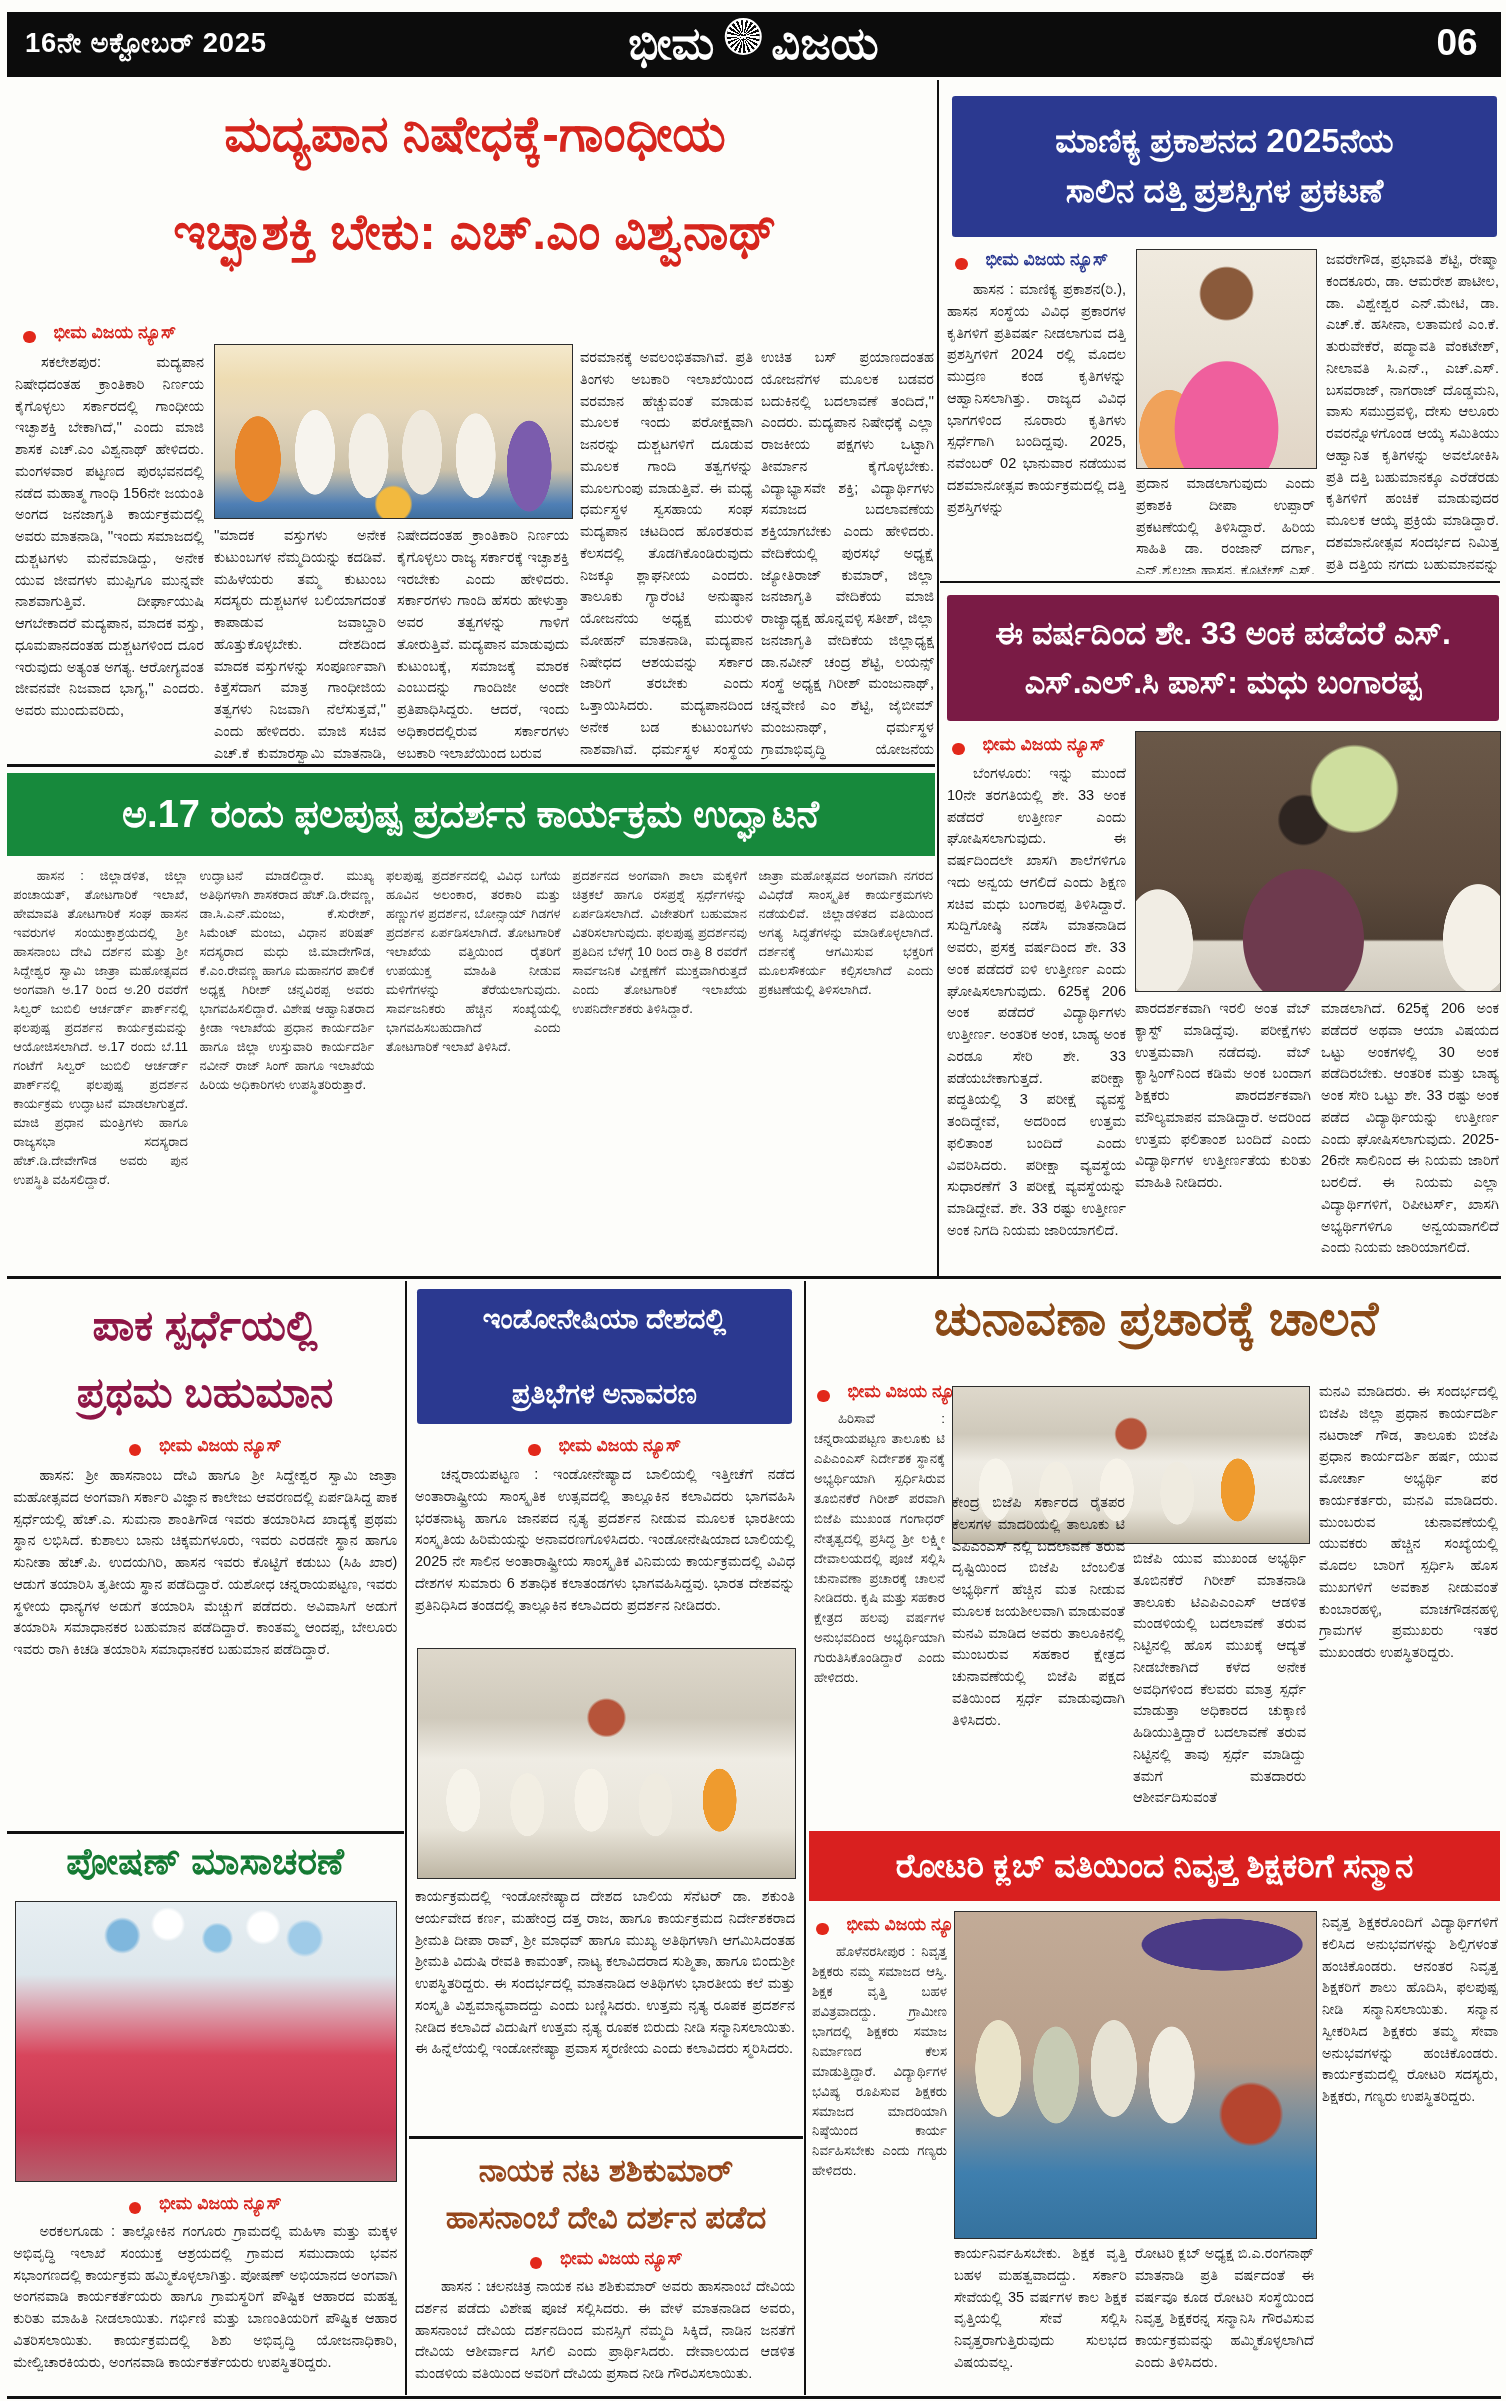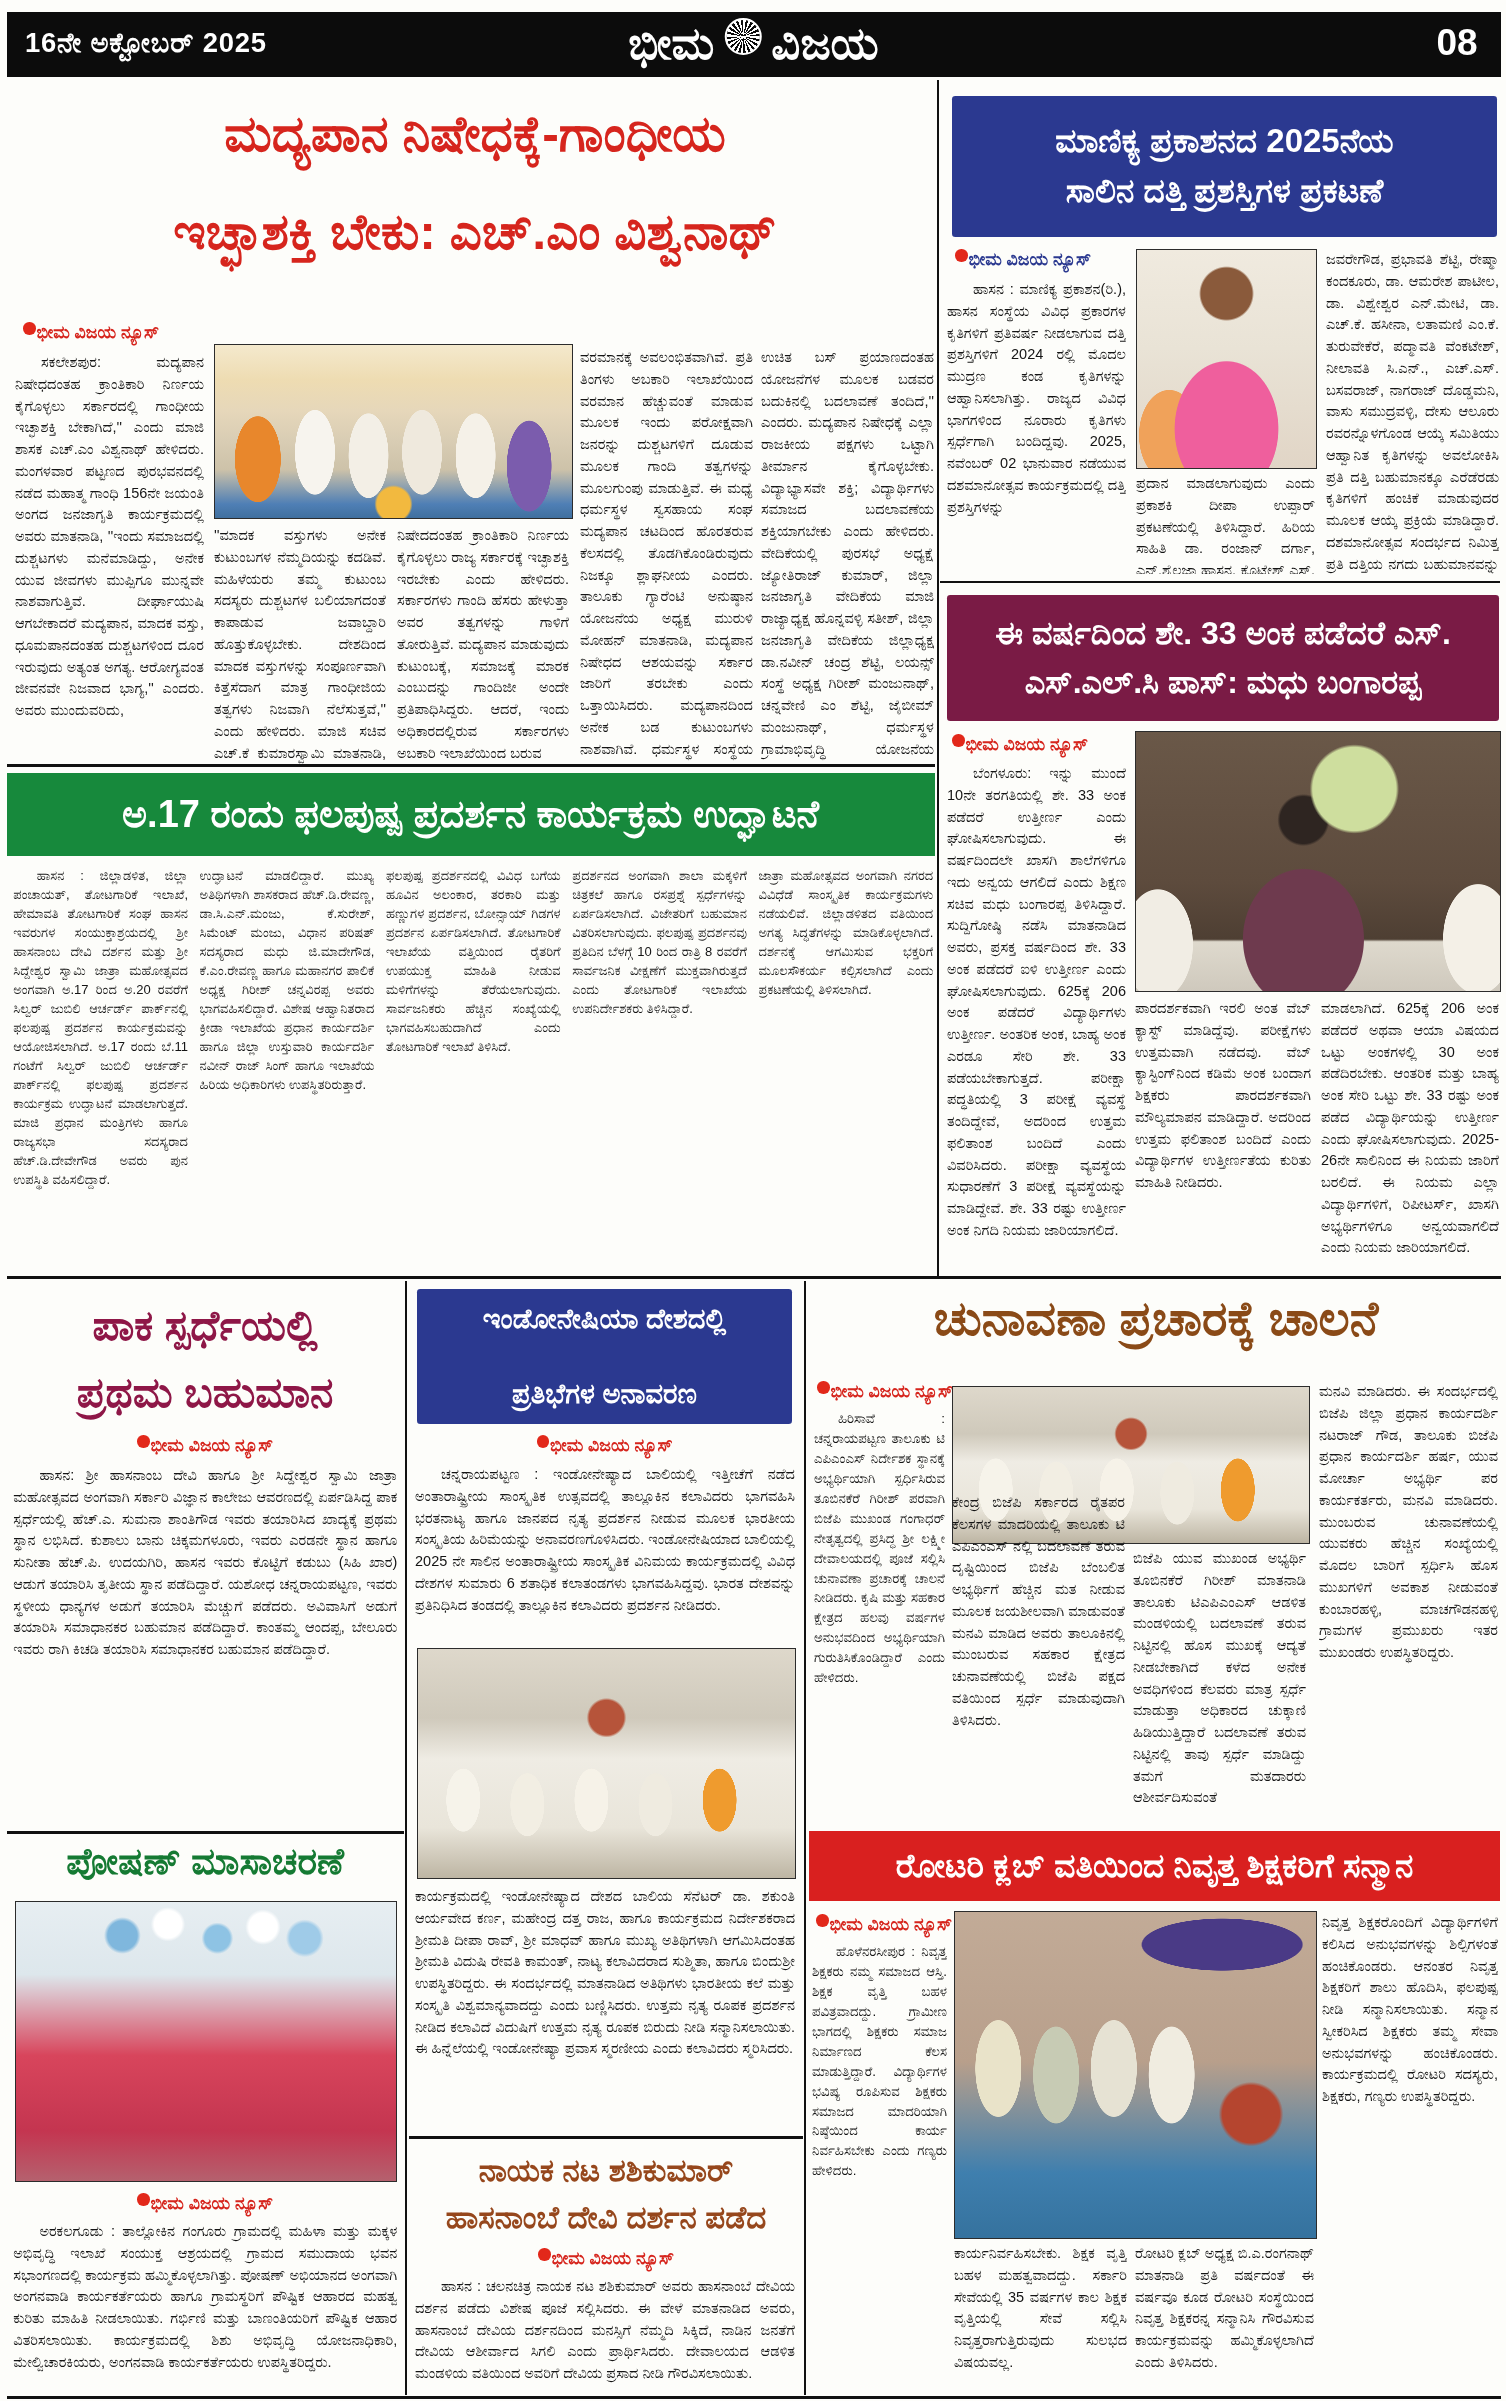--- a/index.html
+++ b/index.html
@@ -14,21 +14,21 @@
   .wheel{display:inline-block;width:33px;height:33px;border-radius:50%;border:2.5px solid #fff;
          background:repeating-conic-gradient(#fff 0 9deg,#0c0c0c 9deg 18deg);}
   .mast-page{right:23px;top:10px;font-size:37px;font-weight:bold;}
   
   .rule{background:#111;}
   
   .hl{font-weight:bold;text-align:center;}
   .hl-red{color:#d6251d;}
   .box-head{color:#fff;font-weight:bold;text-align:center;display:flex;flex-direction:column;
             justify-content:center;gap:11.6px;border-radius:3.3px;}
-  .byline{display:flex;align-items:flex-start;gap:1px;font-weight:bold;color:#d6251d;font-size:17.4px;}
+  .byline{display:flex;align-items:flex-end;gap:18px;font-weight:bold;color:#d6251d;font-size:17.4px;}
   .byline .dot{width:12.5px;height:12.5px;border-radius:50%;background:#e2281a;flex:0 0 auto;}
   .byline.center{justify-content:center;}
   .byline.blue{color:#2b3990;}
   
   .bt{font-size:14.5px;line-height:1.5;text-align:justify;overflow:hidden;color:#141414;}
   .bt.small{font-size:13px;line-height:1.46;}
   .indent{text-indent:1.8em;}
   
   .photo{border:0.8px solid #2c2c2c;overflow:hidden;}
   .photo-main{background:
@@ -94,21 +94,21 @@
 
 <div class="page">
 
   <div class="abs topbar">
     <div class="abs mast-date">16ನೇ ಅಕ್ಟೋಬರ್ 2025</div>
     <div class="abs mast-title">
       <span>ಭೀಮ</span>
       <span class="wheel"></span>
       <span>ವಿಜಯ</span>
     </div>
-    <div class="abs mast-page">08</div>
+    <div class="abs mast-page">06</div>
   </div>
 
   <div class="abs hl hl-red liq-h">
     <div>ಮದ್ಯಪಾನ ನಿಷೇಧಕ್ಕೆ-ಗಾಂಧೀಯ</div>
     <div>ಇಚ್ಛಾಶಕ್ತಿ ಬೇಕು: ಎಚ್.ಎಂ ವಿಶ್ವನಾಥ್</div>
   </div>
   <div class="abs byline" style="left:23px;top:322px;">
     <span class="dot"></span>
     <span>ಭೀಮ ವಿಜಯ ನ್ಯೂಸ್</span>
   </div>

